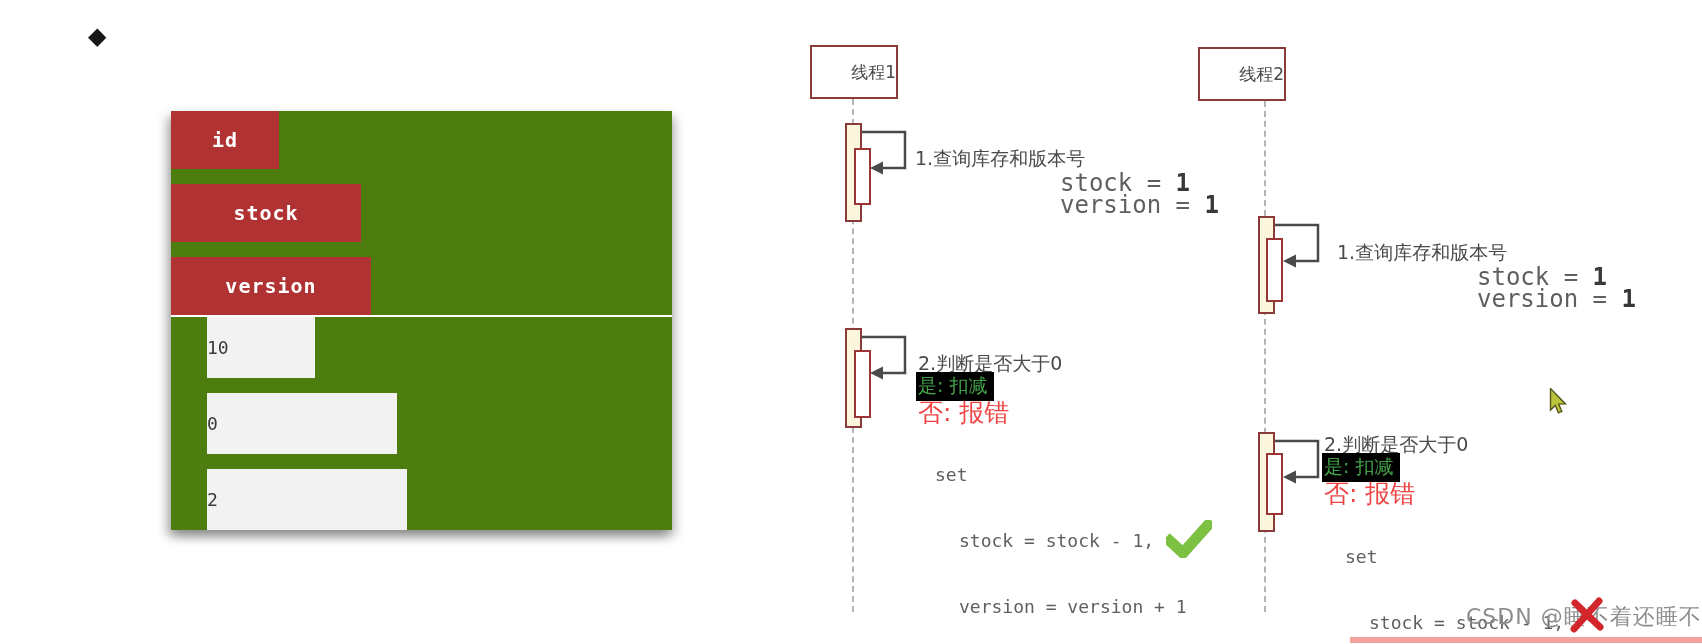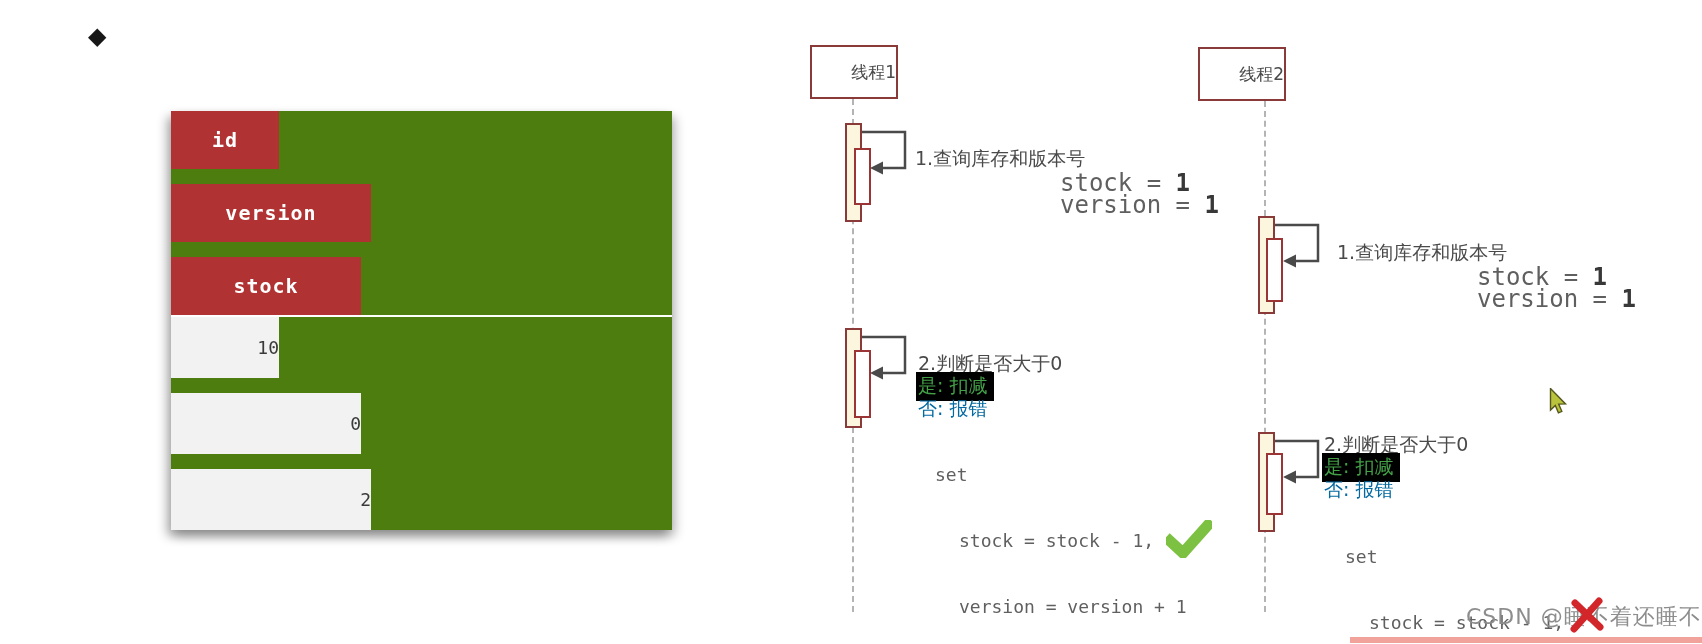--- a/index.html
+++ b/index.html
@@ -17,54 +17,54 @@
   .title-text { font-size:28px; font-weight:bold; color:#1c1c1c; letter-spacing:2px; }
 
   
   .tbl { left:171px; top:111px; width:501px; background:#ffffff;
          box-shadow:-4px 6px 10px rgba(0,0,0,0.32), 4px 6px 10px rgba(0,0,0,0.22); }
   .tr { display:flex; gap:15px; background:#4d7c0f;flex-direction:column; }
   .tr + .tr { margin-top:2px; }
   .th { background:#b03232; color:#ffffff; font-family:"DejaVu Sans Mono","Liberation Mono",monospace;
         font-weight:bold; font-size:20px; text-align:center; padding:17px 0; letter-spacing:1px; }
   .td { background:#f2f2f2; color:#3a3a3a; font-family:"DejaVu Sans Mono","Liberation Mono",monospace;
-        font-size:18px; text-align:right; padding:20px 0; }
+        font-size:18px; text-align:left; padding:20px 0;margin-left:36px; }
   .c1 { width:108px; } .c2 { width:190px; } .c3 { width:200px; }
 
   
   .thread-box { width:88px; height:54px; background:#ffffff; border:2px solid #8b3a3a;
                 display:flex; align-items:center; justify-content:flex-end;
                 font-size:17px; color:#4a4a4a; }
   .lifeline { width:0; border-left:2px dashed #b4b4b4; }
   .bar-outer { width:17px; background:#fdf6de; border:2px solid #8b3a3a; }
   .bar-inner { width:17px; background:#ffffff; border:2px solid #9b3434; }
 
   .step-title { font-size:19px; color:#4a4a4a; white-space:pre; }
   .yes-hl { display:inline-block; font-size:19px; color:#43a047; background:#000000; padding:1px 7px 2px 2px; }
-  .no-line { font-size:19px; color:#0369a1; }
+  .no-line { font-size:25px; color:#ef4444; }
   .sql { font-size:18px; color:#5f5f5f; line-height:22px; }
   .sql .ind { padding-left:24px; }
   .num { font-weight:bold; color:#383838; }
   .kv { font-size:24px; color:#5f5f5f;margin-left:40px; }
 
   .watermark { font-size:22px; color:#8d8d8d; letter-spacing:1px; white-space:pre; z-index:5; }
   .progress { background:#f1a29a; }
 </style>
 </head>
 <body>
 
 <div class="abs title-row">
   <span class="title-bullet">◆</span>
 </div>
 
 <div class="abs tbl">
   <div class="tr">
     <div class="th c1">id</div>
+    <div class="th c2">stock</div>
     <div class="th c3">version</div>
-    <div class="th c2">stock</div>
   </div>
   <div class="tr">
     <div class="td c1">10</div>
     <div class="td c2">0</div>
     <div class="td c3">2</div>
   </div>
 </div>
 
 <div class="abs thread-box" style="left:810px; top:45px;">
   <span>线程1</span>

